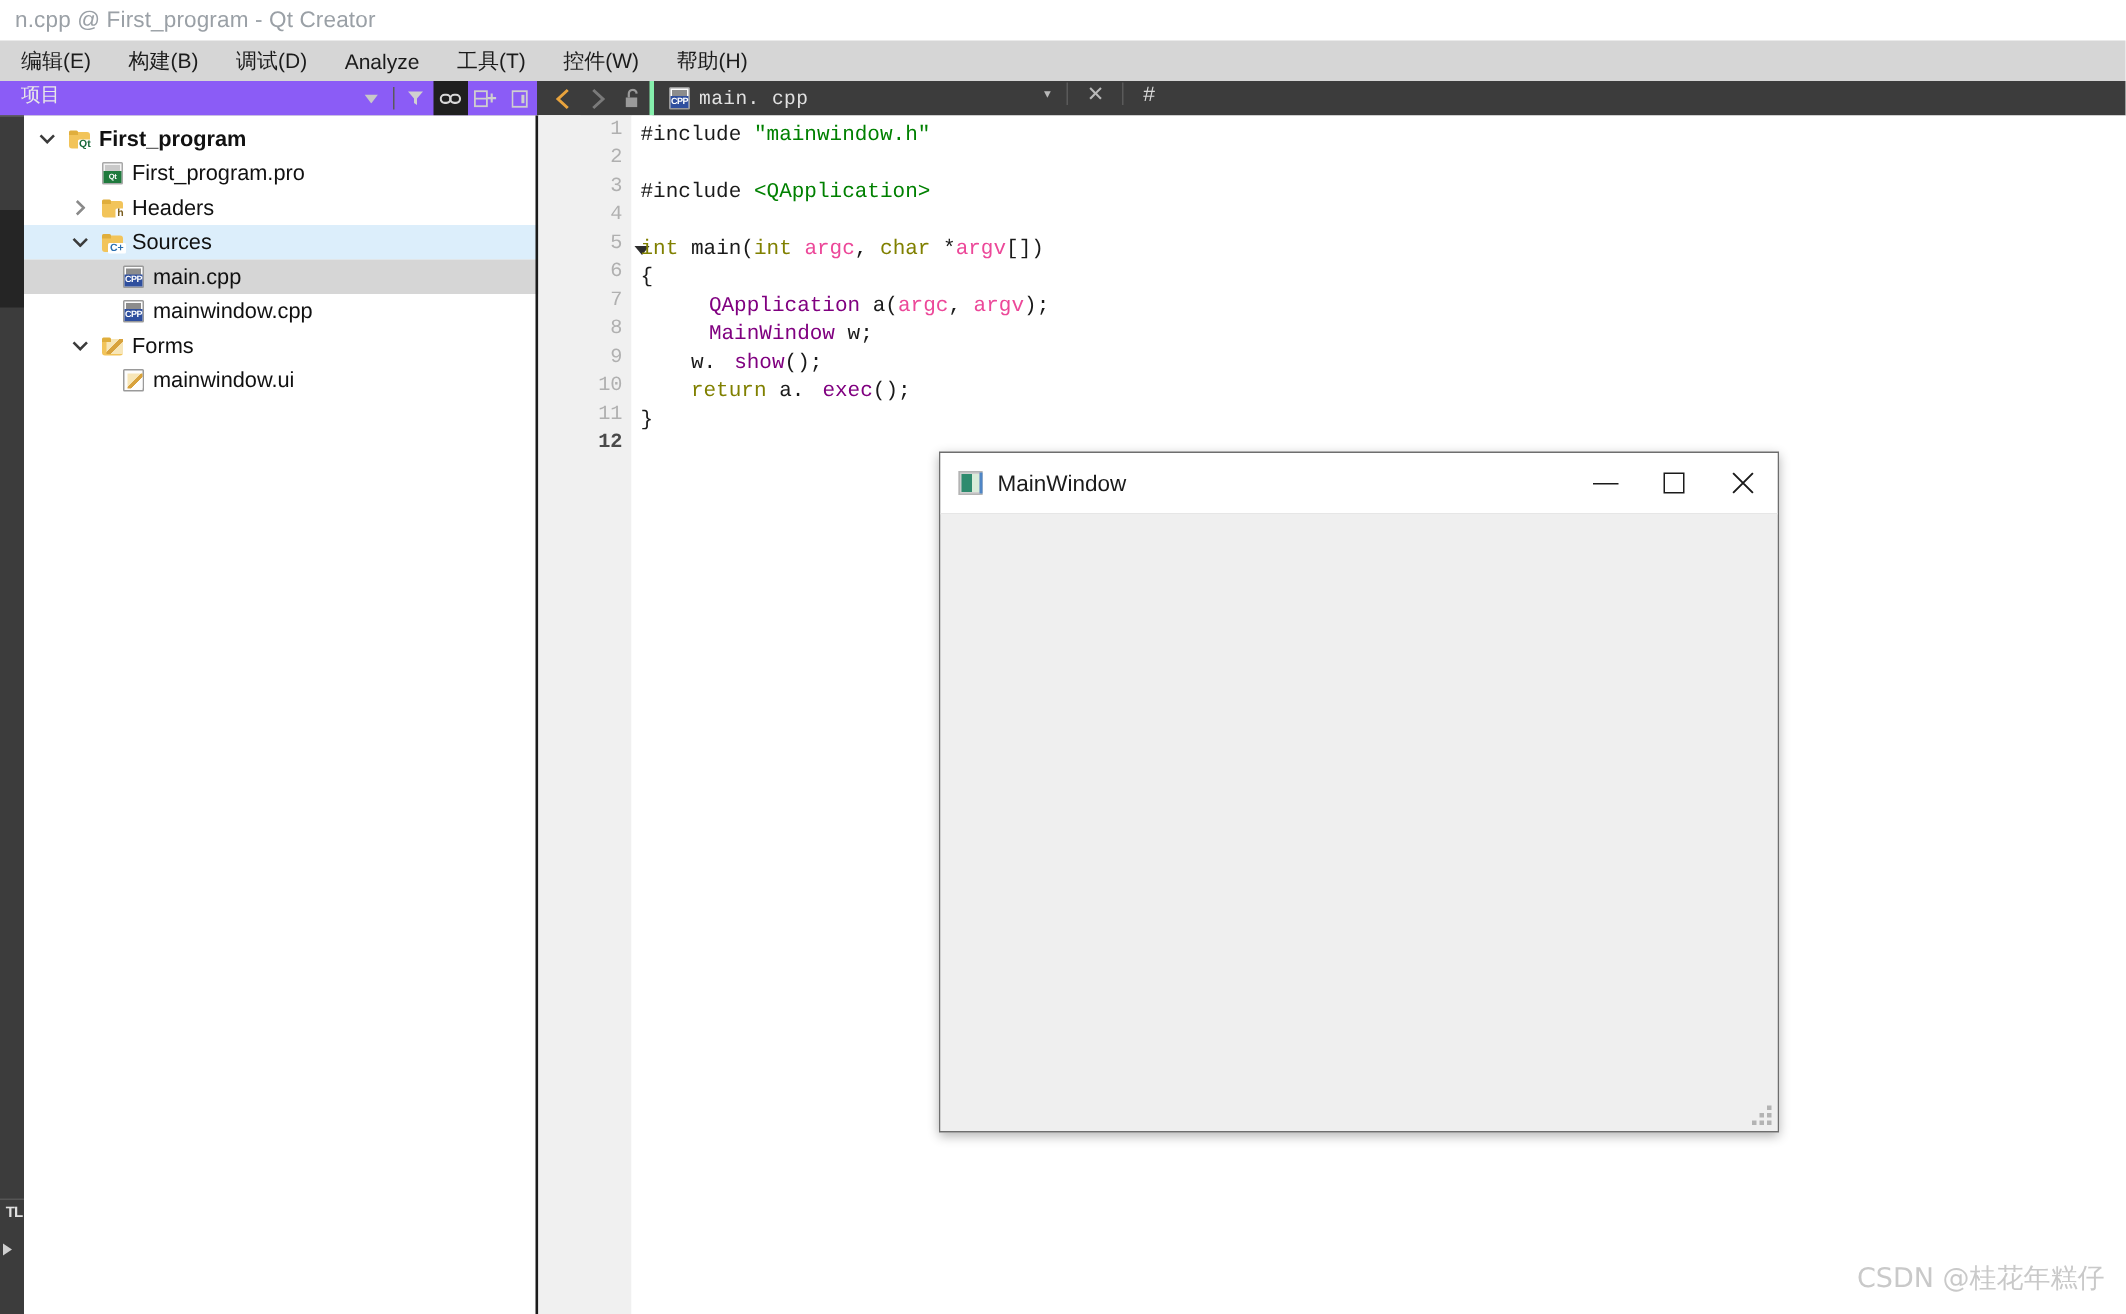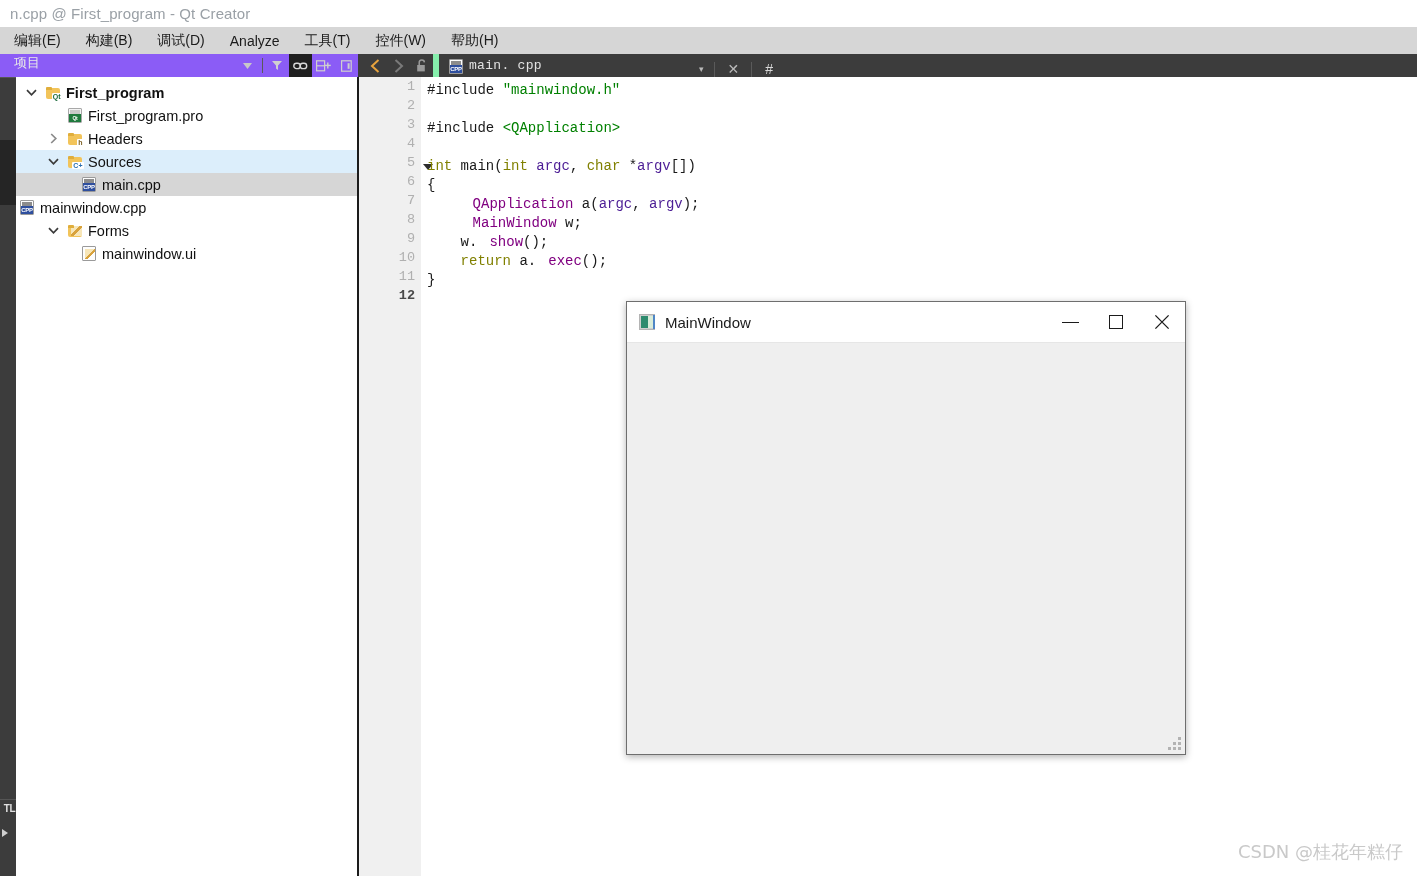--- a/index.html
+++ b/index.html
@@ -49,22 +49,22 @@
   .tb-btn {
     width: 23px; height: 23px; display: flex; align-items: center; justify-content: center;
     color: #c8c8c8;
   }
   .tb-btn.active { background: #1f1f1f; }
   .tb-sep { width: 1px; height: 15px; background: #5a5a5a; margin: 0 3px; }
   .tb-seg-nav { display: flex; align-items: center; padding-left: 6px; }
 
   
   .tb-tabstrip {
-    height: 23px; display: flex; align-items: flex-end;
-    border-left: 6px solid #86efac; padding-left: 6px; flex: 1;
+    height: 23px; display: flex; align-items: flex-start;
+    border-left: 3px solid #86efac; padding-left: 6px; flex: 1;
   }
   .tab-doc {
     display: flex; align-items: center; gap: 6px; height: 23px; padding: 0 4px;
   }
   .tab-name {
     font-size: 13px; color: #e2e2e2;
     font-family: "Liberation Mono", monospace; letter-spacing: .3px;
   }
   .tab-controls { display: flex; align-items: center; margin-left: 145px; }
   .tab-arrow { color: #b9b9b9; font-size: 9px; padding: 0 8px; }
@@ -195,21 +195,21 @@
   #code {
     position: absolute; left: 68px; top: 4px; right: 0; bottom: 0;
     font-family: "Liberation Mono", monospace; font-size: 14px; line-height: 19px;
     white-space: pre; color: #1a1a1a;
   }            
   .kw { color: #808000; }
   .pp { color: #1a1a1a; }            
   .str{ color: #008000; }            
   .inc{ color: #008000; }            
   .ty { color: #800080; margin-left: 12px; }            
-  .va { color: #4c1d95; }            
+  .va { color: #ec4899; }            
   .fn { color: #1a1a1a; }
   .op { color: #1a1a1a; }
 
   
   #mainwindow {
     position: absolute; left: 626px; top: 301px; width: 560px; height: 454px;
     background: #efefef;
     border: 1px solid #6e6e6e;
     box-shadow: 0 2px 7px rgba(0,0,0,.30);
   }
@@ -410,21 +410,21 @@
   <div class="tree-row sel-gray" style="padding-left:62px">
     <span class="ico">
       <span class="fico">
           <span class="strip"></span>
           <span class="badge">CPP</span>
         </span>
     </span>
     <span class="lbl">main.cpp</span>
   </div>
 
-  <div class="tree-row" style="">
+  <div class="tree-row" style="padding-left:62px">
     <span class="ico">
       <span class="fico">
           <span class="strip"></span>
           <span class="badge">CPP</span>
         </span>
     </span>
     <span class="lbl">mainwindow.cpp</span>
   </div>
 
   <div class="tree-row" style="padding-left:26px">

